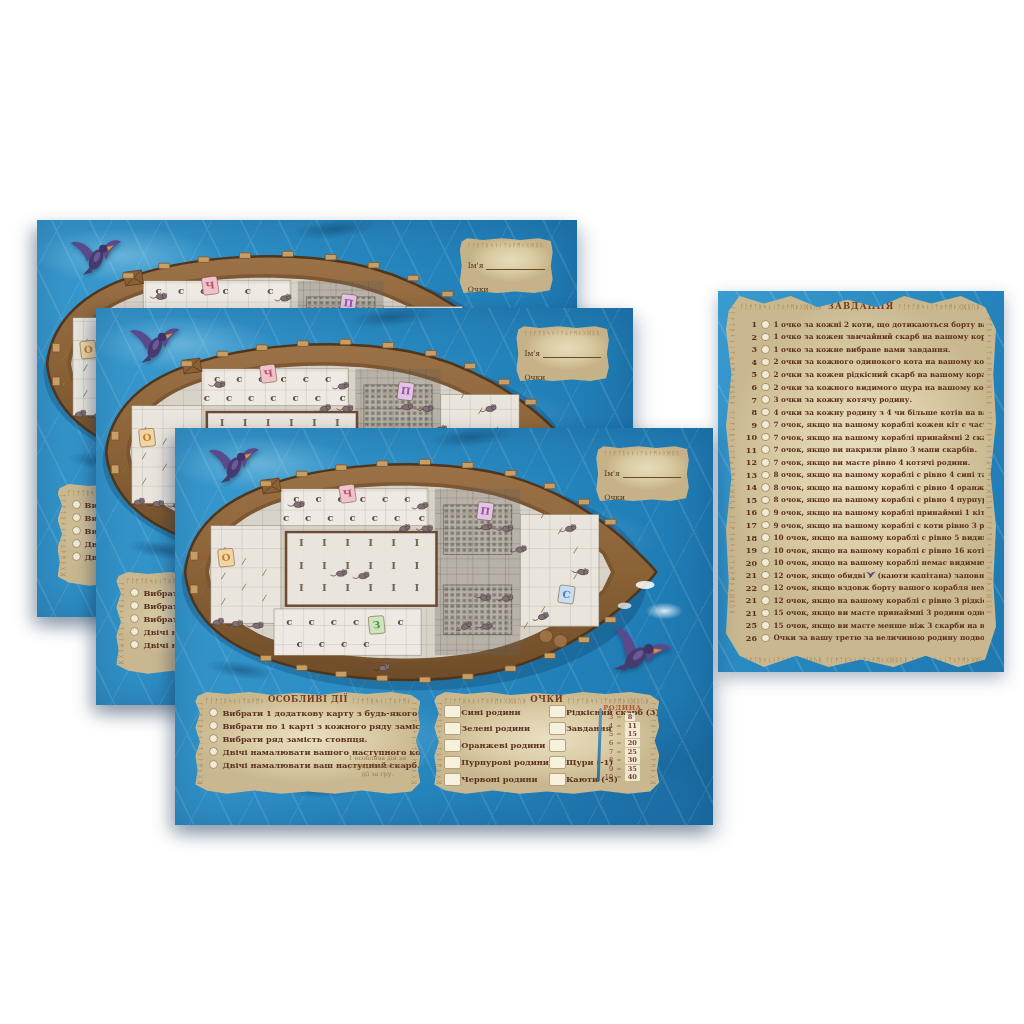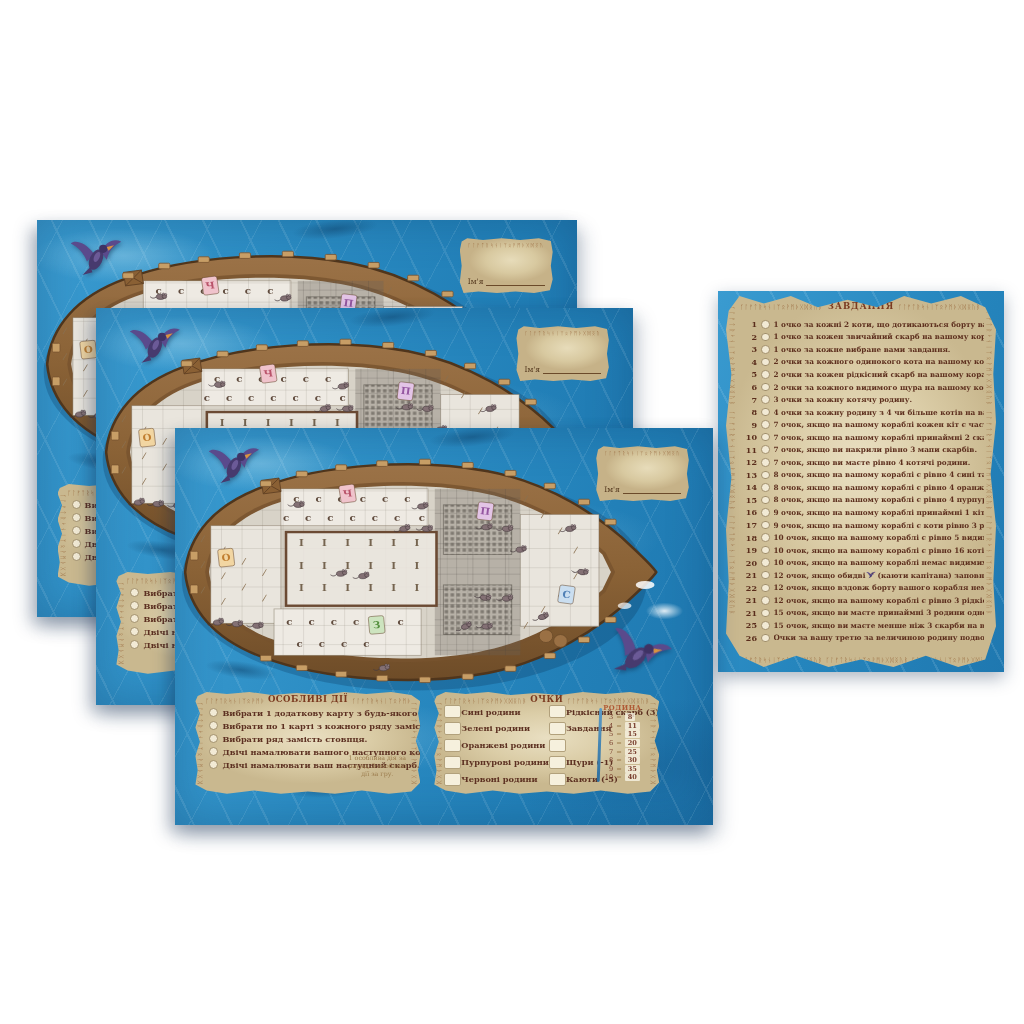--- a/index.html
+++ b/index.html
@@ -40,21 +40,21 @@
   .panel-head{display:flex;align-items:flex-end;gap:4px;padding:2px 10px 0 10px;}
   .panel-head .runes{flex:1;font-size:6px;letter-spacing:1px;}
   .panel-title{font-weight:bold;font-size:8.5px;letter-spacing:.5px;color:#7a3a20;white-space:nowrap;}
   
   .name-box{background:radial-gradient(closest-side at 55% 40%, #e7dcba 0%, #d8c9a0 60%, #c6b288 100%);
       clip-path:polygon(2% 6%,8% 0%,25% 3%,45% 0%,65% 3%,85% 0%,98% 5%,100% 25%,98% 50%,100% 75%,97% 95%,80% 100%,60% 97%,40% 100%,20% 97%,4% 100%,0% 80%,2% 50%,0% 22%);
       box-shadow:2px 3px 5px rgba(10,40,70,.35);}
   .name-inner{position:absolute;inset:4px 8px;}
   .nb-row{display:flex;align-items:flex-end;gap:3px;font-size:7.5px;color:#54381e;}
   .nb-row .line{flex:1;border-bottom:1px solid #6b4a2a;height:9px;}
-  .nb-row.r1{margin-top:28px;} .nb-row.r2{margin-top:14px;}
+  .nb-row.r1{margin-top:12px;} .nb-row.r2{margin-top:14px;}
   .runes-h{font-size:5px;letter-spacing:1.5px;text-align:center;}
   
   .sa-panel{left:3.8%;top:66.5%;width:41.8%;height:25.6%;box-shadow:2px 3px 6px rgba(10,40,70,.35);}
   .sa-items{list-style:none;margin:2px 0 0 0;padding:0 14px;}
   .sa-items li{display:flex;align-items:center;gap:4px;height:13px;font-size:8.2px;font-weight:bold;color:#5d3122;white-space:nowrap;}
   .dot{width:7px;height:7px;border-radius:50%;background:#f2ead5;border:1px solid #a18f6b;flex:none;}
   .sa-note{position:absolute;right:12px;bottom:16px;width:62px;font-size:6.3px;line-height:1.25;
            color:#9b7b4c;text-align:center;}
   
   .pt-panel{left:48.2%;top:66.5%;width:41.8%;height:25.6%;box-shadow:2px 3px 6px rgba(10,40,70,.35);}

